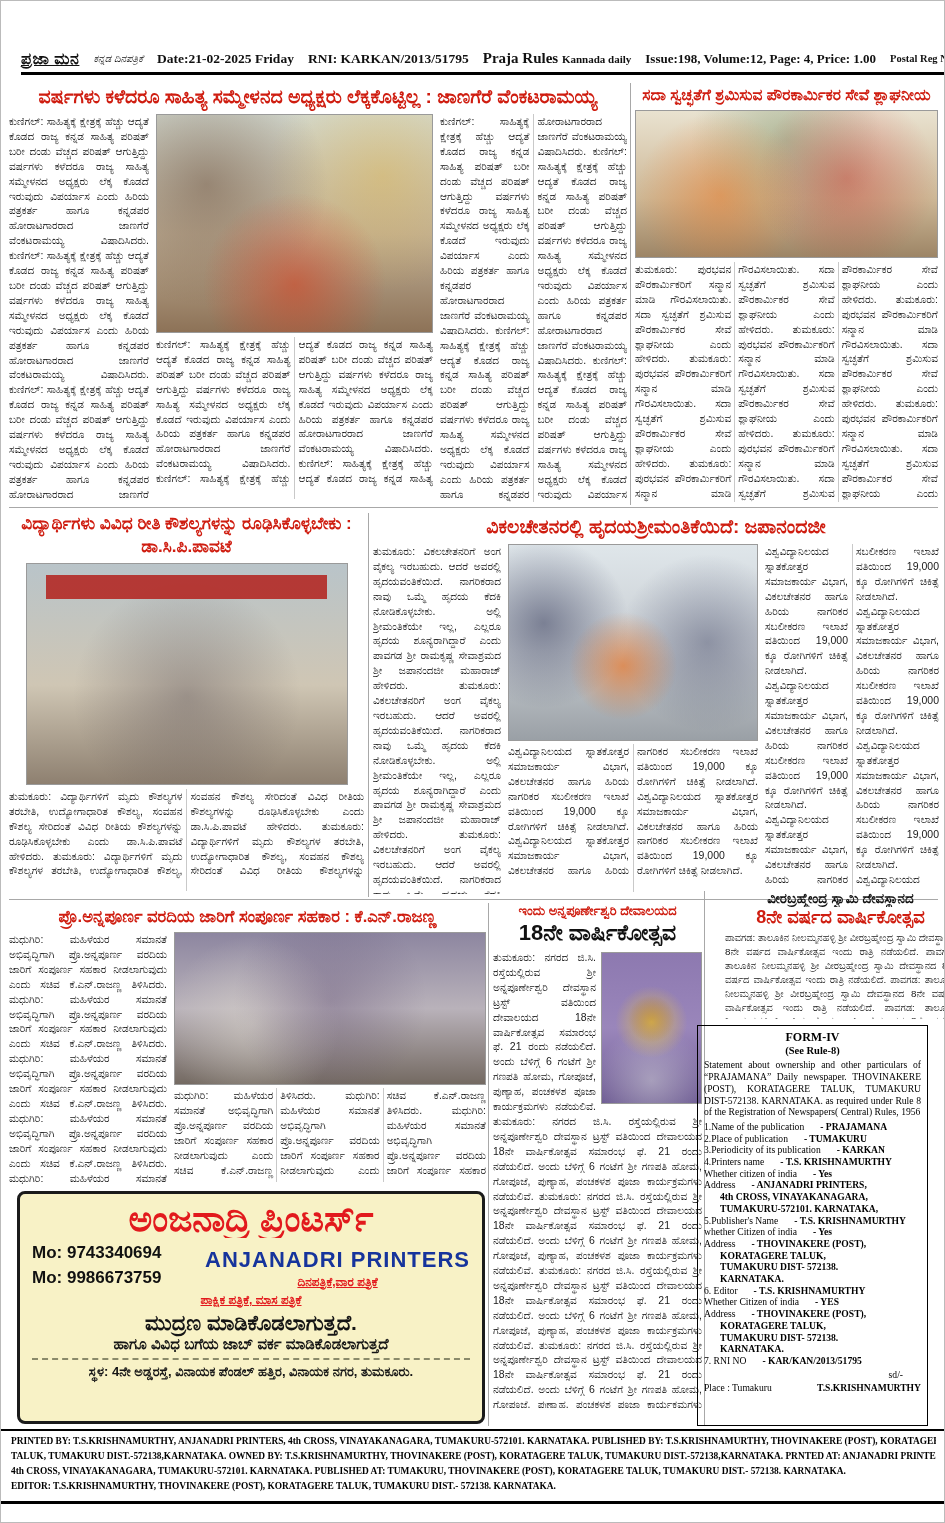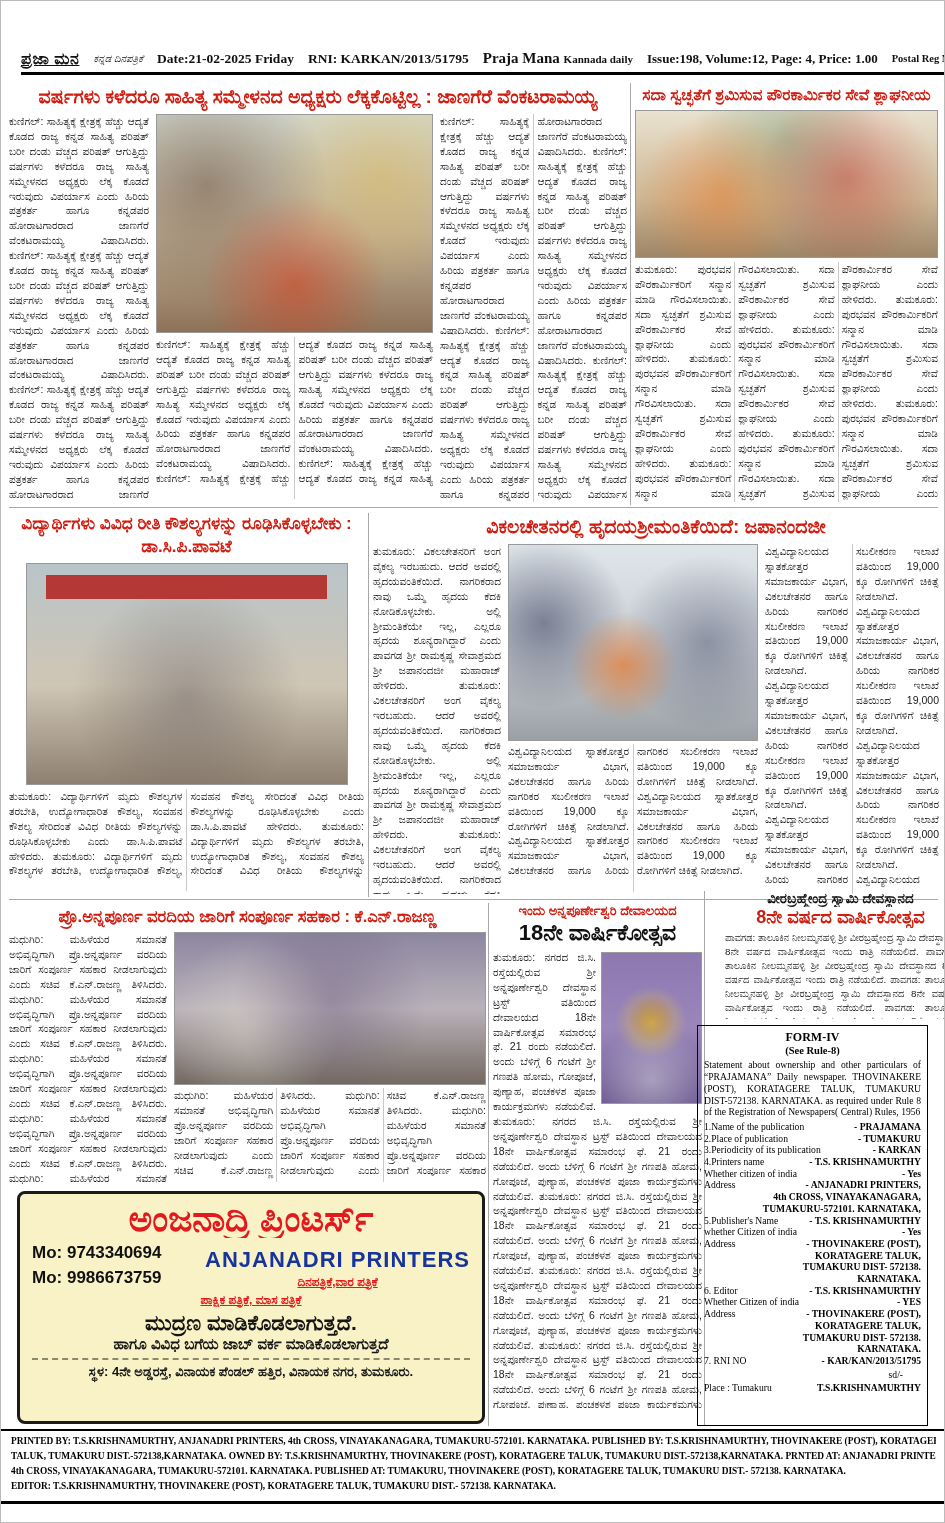--- a/index.html
+++ b/index.html
@@ -118,21 +118,21 @@
   .art-g .hl-red { color:var(--headline-red,#cf1d10); font-weight:bold; font-size:18px; text-align:center; margin-bottom:3px; white-space:nowrap; overflow:hidden; }
   .art-g .g-body { font-size:9.8px; height:88px; }
 
   
   .form4 { position:absolute; left:696px; top:1024px; width:231px; height:401px;
            border:1.5px solid #000; padding:4px 6px; overflow:hidden;
            font-family:"Liberation Serif", serif; font-size:9.6px; line-height:1.22; color:#000; }
   .form4 .f4-title { text-align:center; font-weight:bold; font-size:12px; }
   .form4 .f4-sub { text-align:center; font-weight:bold; font-size:10.5px; margin-bottom:2px; }
   .form4 .f4-intro { text-align:justify; margin-bottom:3px; }
-  .f4row { display:flex; justify-content:space-between; gap:0; }
+  .f4row { display:flex; justify-content:flex-start; gap:16px; }
   .f4row .l { white-space:nowrap; }
   .f4row .v { text-align:right; font-weight:bold; }
   .form4 .f4-decl { text-align:justify; margin-top:3px; }
   .form4 .f4-sd { text-align:right; margin:2px 18px 2px 0; }
   .f4sign { display:flex; justify-content:space-between; font-weight:bold; }
   .f4sign .a { font-weight:normal; }
 
   
   .ad { position:absolute; left:16px; top:1190px; width:468px; height:233px;
         background:var(--ad-bg,#f8f2c6); border:3px solid #1b1b1b; border-radius:8px;
@@ -159,21 +159,21 @@
 <body>
 
 <div class="page">
 
   <div class="masthead">
     <span class="mh-logo">ಪ್ರಜಾ ಮನ</span>
     <span class="mh-tag">ಕನ್ನಡ ದಿನಪತ್ರಿಕೆ</span>
     <span class="mh-serif mh-date">Date:21-02-2025 Friday</span>
     <span class="mh-serif mh-rni">RNI: KARKAN/2013/51795</span>
     <span class="mh-serif mh-name">
-      <span>Praja Mana</span>
+      <span>Praja Rules</span>
       <span class="small">Kannada daily</span>
     </span>
     <span class="mh-serif mh-issue">Issue:198, Volume:12,  Page: 4, Price: 1.00</span>
     <span class="mh-serif mh-postal">Postal Reg No: L2/RNP-1244/TMR/2023-25</span>
 
   </div>
 
   <div class="hrule" style="left:8px; top:506px; width:929px;"></div>
   <div class="hrule" style="left:8px; top:898px; width:929px;"></div>
   <div class="vrule" style="left:629px; top:82px; height:422px;"></div>

